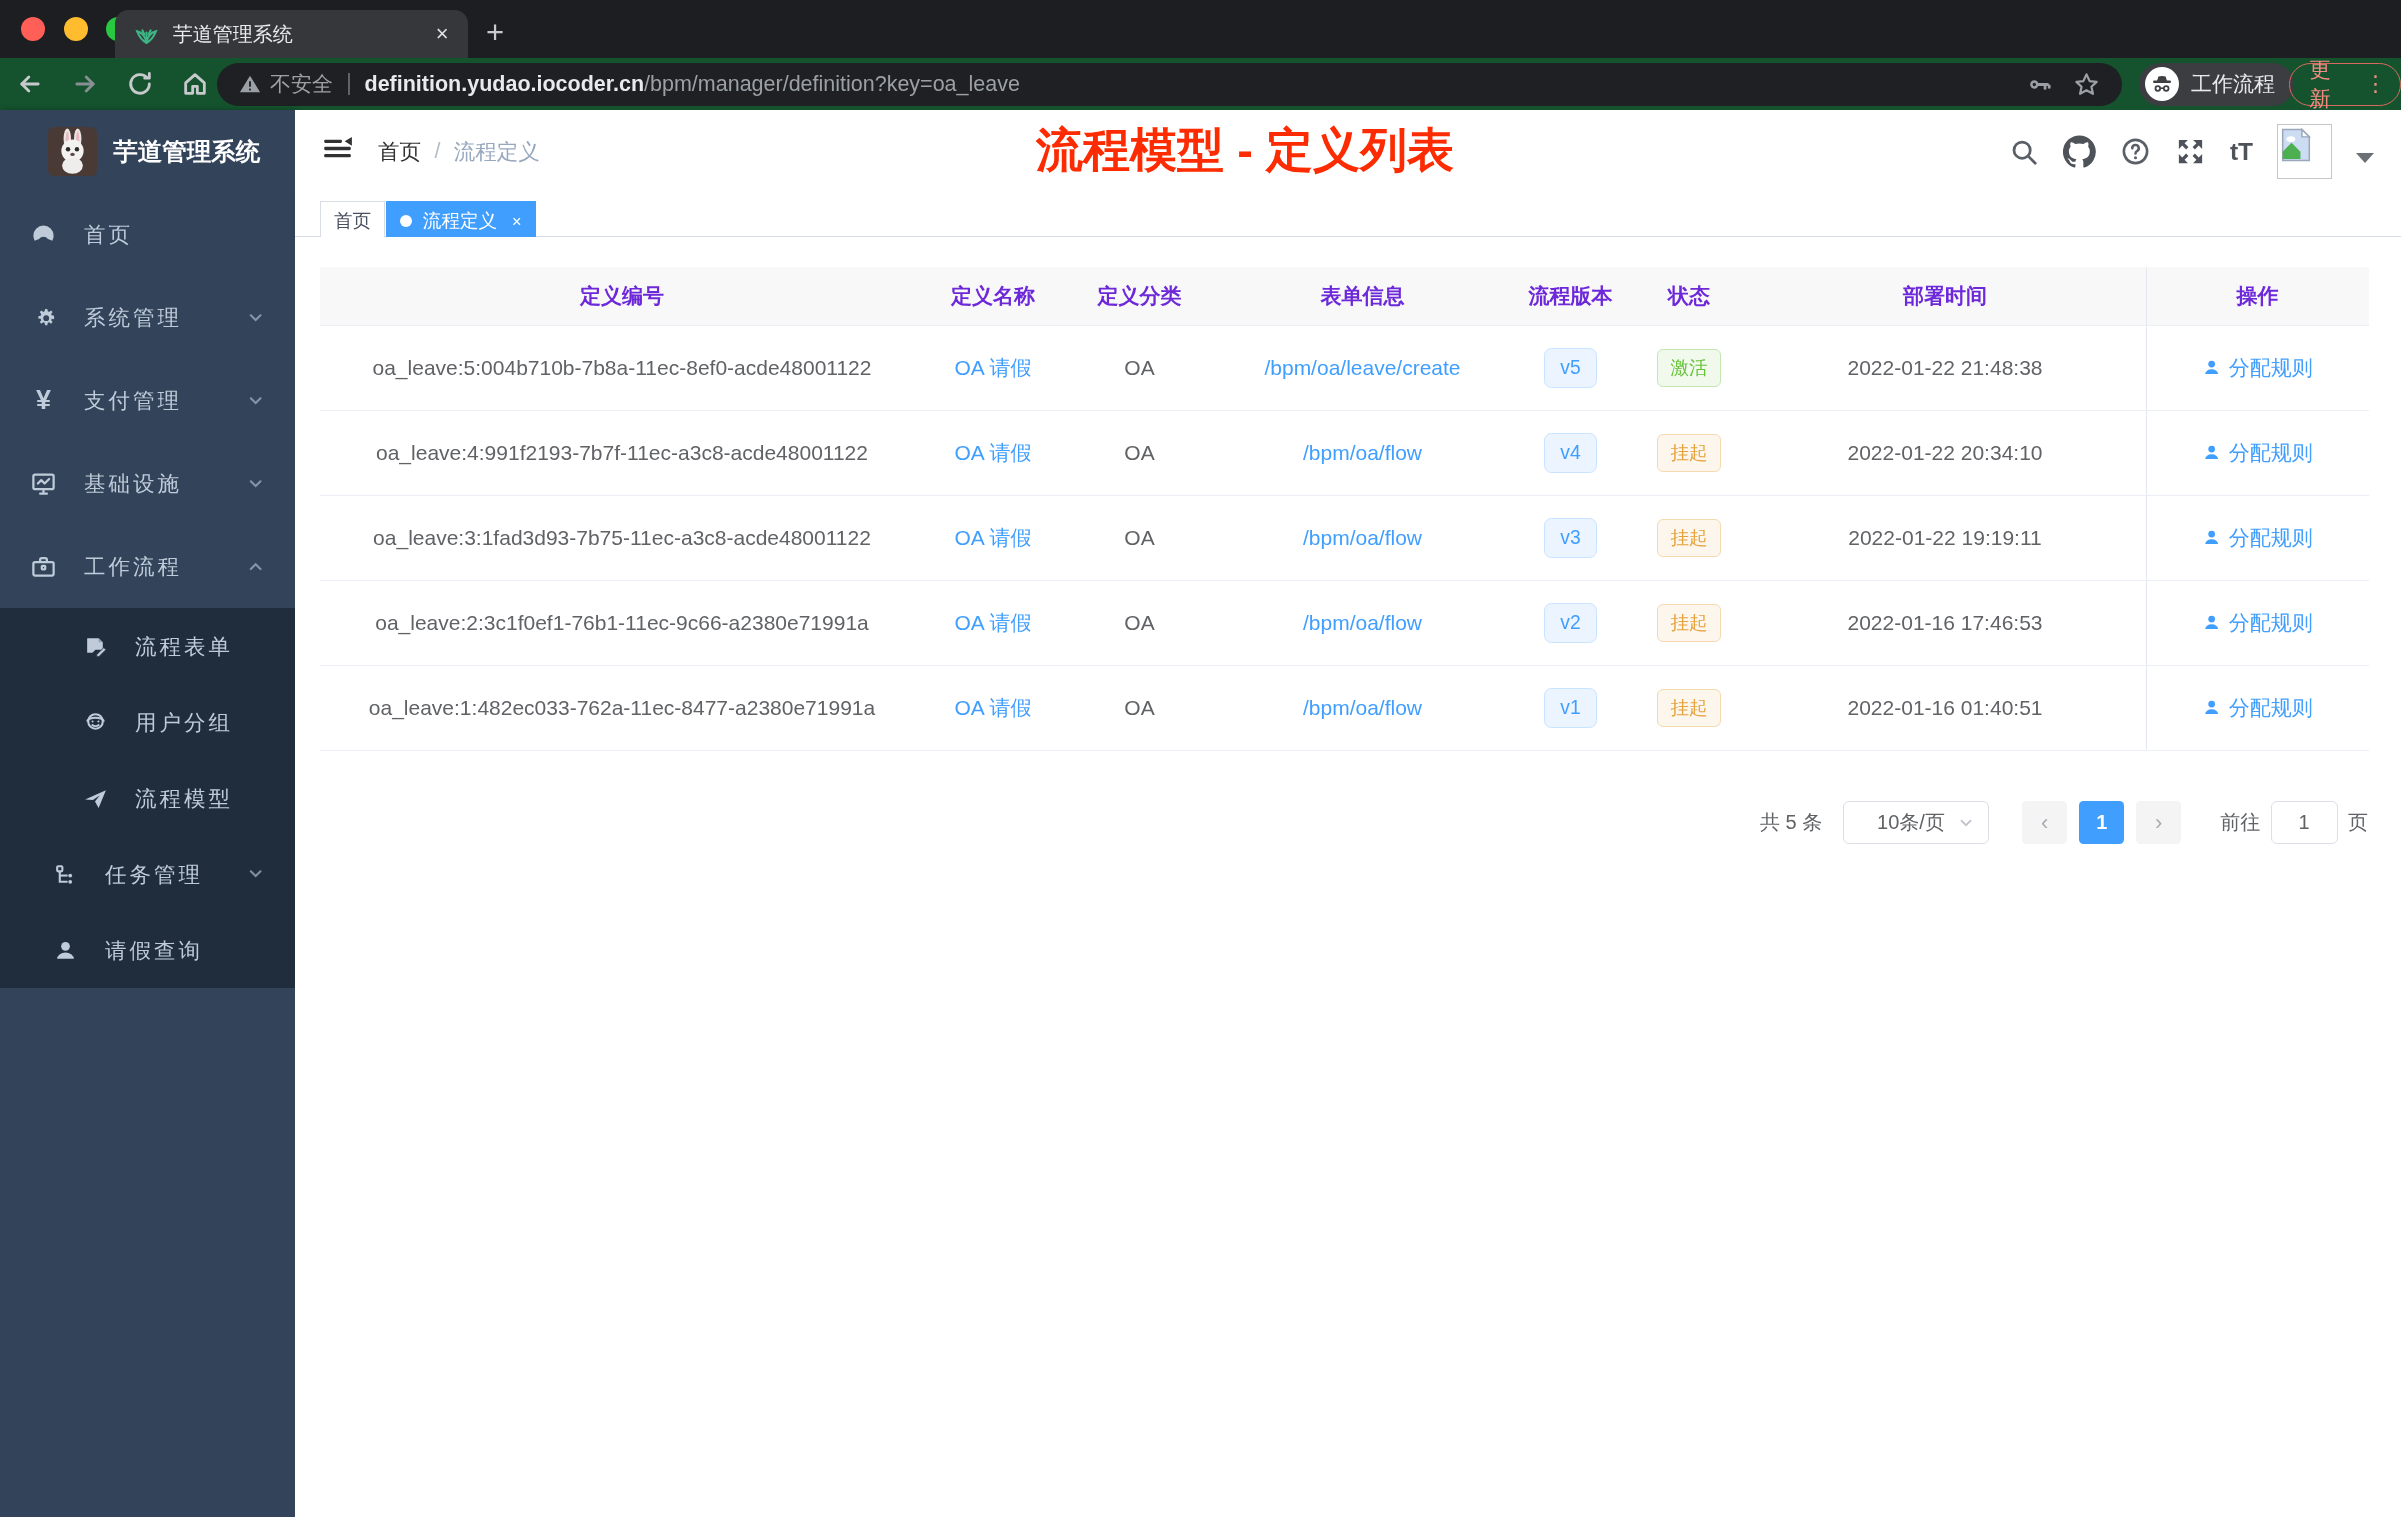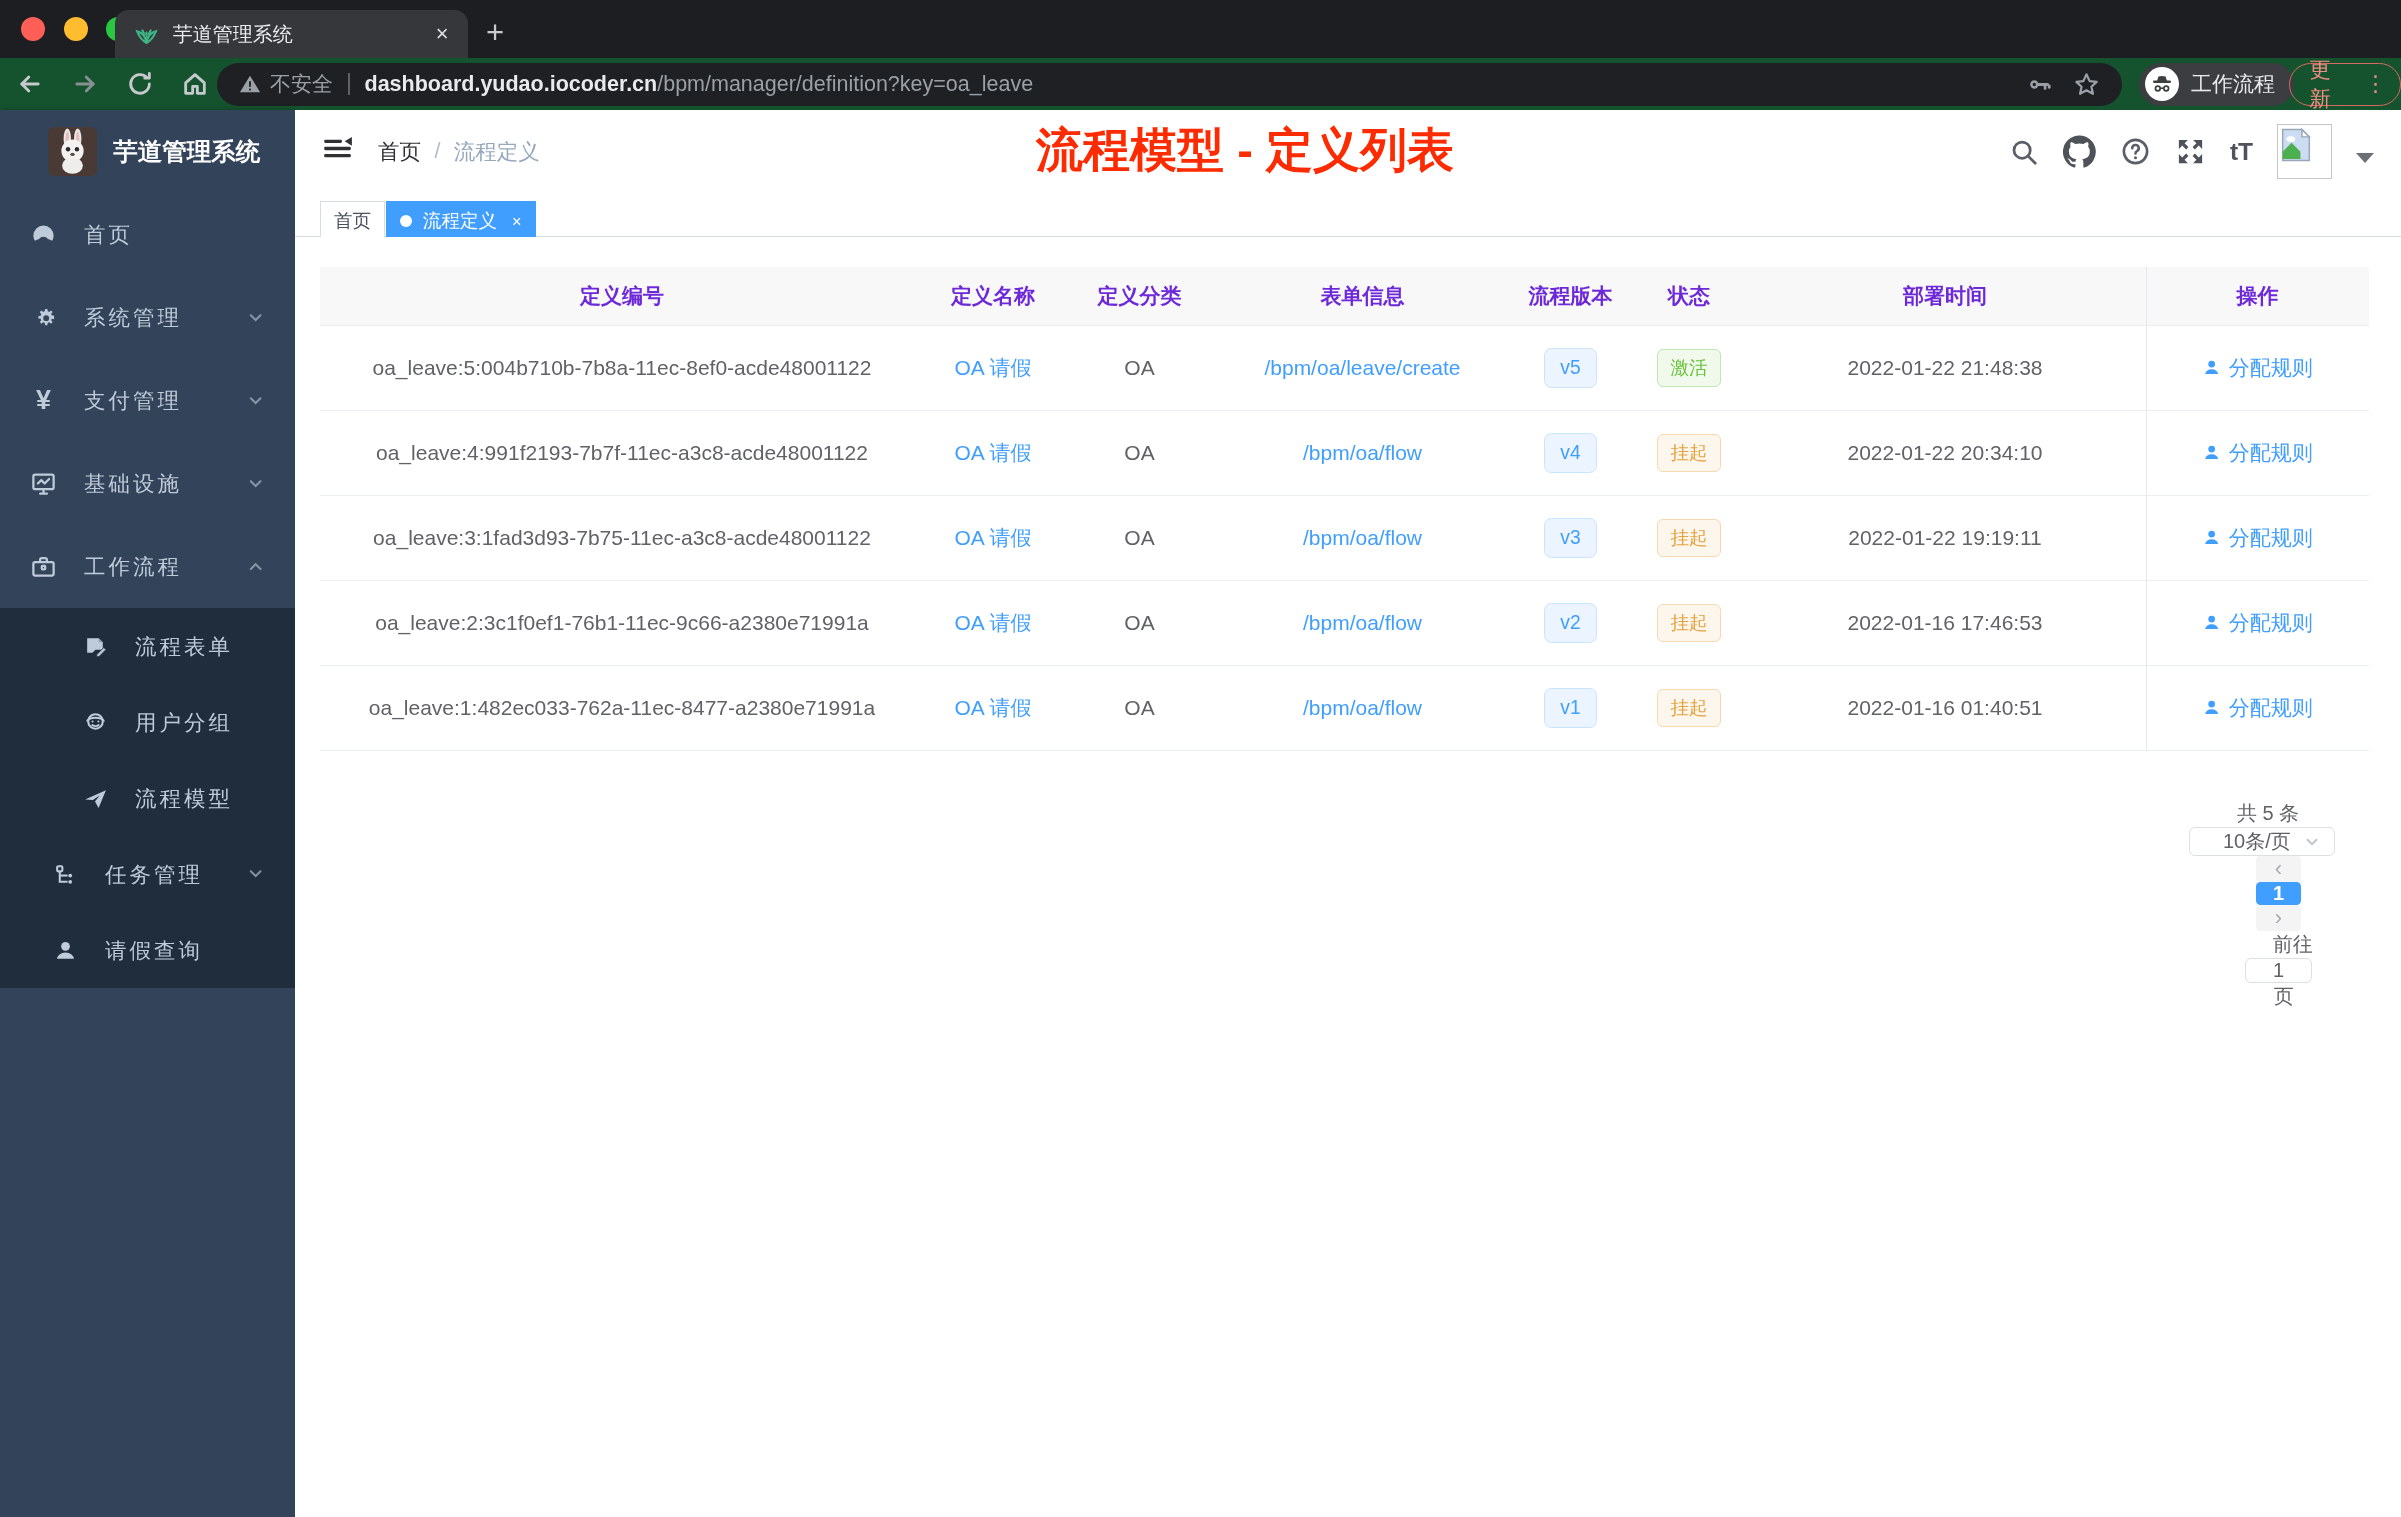--- a/index.html
+++ b/index.html
@@ -86,21 +86,21 @@
   .link { color:#409eff; cursor:pointer;text-align:right; }
   .ver-badge { background:#ecf5ff; border:0.7px solid #c9e4ff; color:#409eff; border-radius:7.4px;
     padding:9px 15px; font-size:19.3px; line-height:1; }
   .status-badge { border-radius:6px; padding:9px 12px; font-size:18.6px; line-height:1; }
   .status-active { background:#f0f9eb; border:0.7px solid #c2e7b0; color:#67c23a; }
   .status-suspend { background:#fdf6ec; border:0.7px solid #f5dab1; color:#e6a23c; }
   .op-link { display:flex; align-items:center; gap:7.4px; color:#409eff; cursor:pointer; }
 
   
   .pagination { position:absolute; right:33px; top:563px; height:45px; display:flex; align-items:center;
-    font-size:20px; color:#606266;flex-direction:column; }
+    font-size:20px; color:#606266; }
   .pg-total { margin-right:21px; }
   .pg-select { width:146px; height:43px; border:0.7px solid #dcdfe6; border-radius:6px; display:flex;
     align-items:center; padding:0 13.4px 0 21px; margin-right:33px; color:#606266; }
   .pg-select .sel-label { flex:1; text-align:center; }
   .pg-btn { width:45px; height:43px; border-radius:4.5px; background:#f4f4f5; display:flex; align-items:center;
     justify-content:center; font-size:22px; color:#a8abb2; }
   .pg-page { width:45px; height:43px; border-radius:4.5px; background:#409eff; color:#fff; display:flex;
     align-items:center; justify-content:center; margin:0 12px; font-weight:700; }
   .pg-goto { margin-left:39px; margin-right:10.4px; }
   .pg-input { width:67px; height:43px; border:0.7px solid #dcdfe6; border-radius:6px; text-align:center;
@@ -166,21 +166,21 @@
       <span class="icon">
         <svg width="22" height="22" viewBox="0 0 24 24" fill="#9aa0a6">
           <path d="M12 3 L23 21 H1 Z"></path>
             <rect x="11" y="9" width="2" height="6" fill="#1e2023"></rect>
             <rect x="11" y="17" width="2" height="2" fill="#1e2023"></rect>
         </svg>
       </span>
       <span>不安全</span>
     </span>
     <span class="omni-div"></span>
-    <span class="url"><span class="host">dashboard.yudao.iocoder.cn</span><span class="path">/bpm/manager/definition?key=oa_leave</span></span>
+    <span class="url"><span class="host">definition.yudao.iocoder.cn</span><span class="path">/bpm/manager/definition?key=oa_leave</span></span>
     <span class="omni-right">
       <span class="icon">
         <svg width="25" height="25" viewBox="0 0 24 24" fill="#9aa0a6">
           <circle cx="8" cy="12" r="4"></circle>
             <rect x="10" y="10.6" width="12" height="2.8" rx="1.4"></rect>
             <rect x="17" y="12" width="2.6" height="5" rx="1.2"></rect>
             <rect x="21" y="12" width="2.6" height="4" rx="1.2"></rect>
           <circle cx="8" cy="12" r="1.6" fill="#1e2023"></circle>
         </svg>
       </span>

